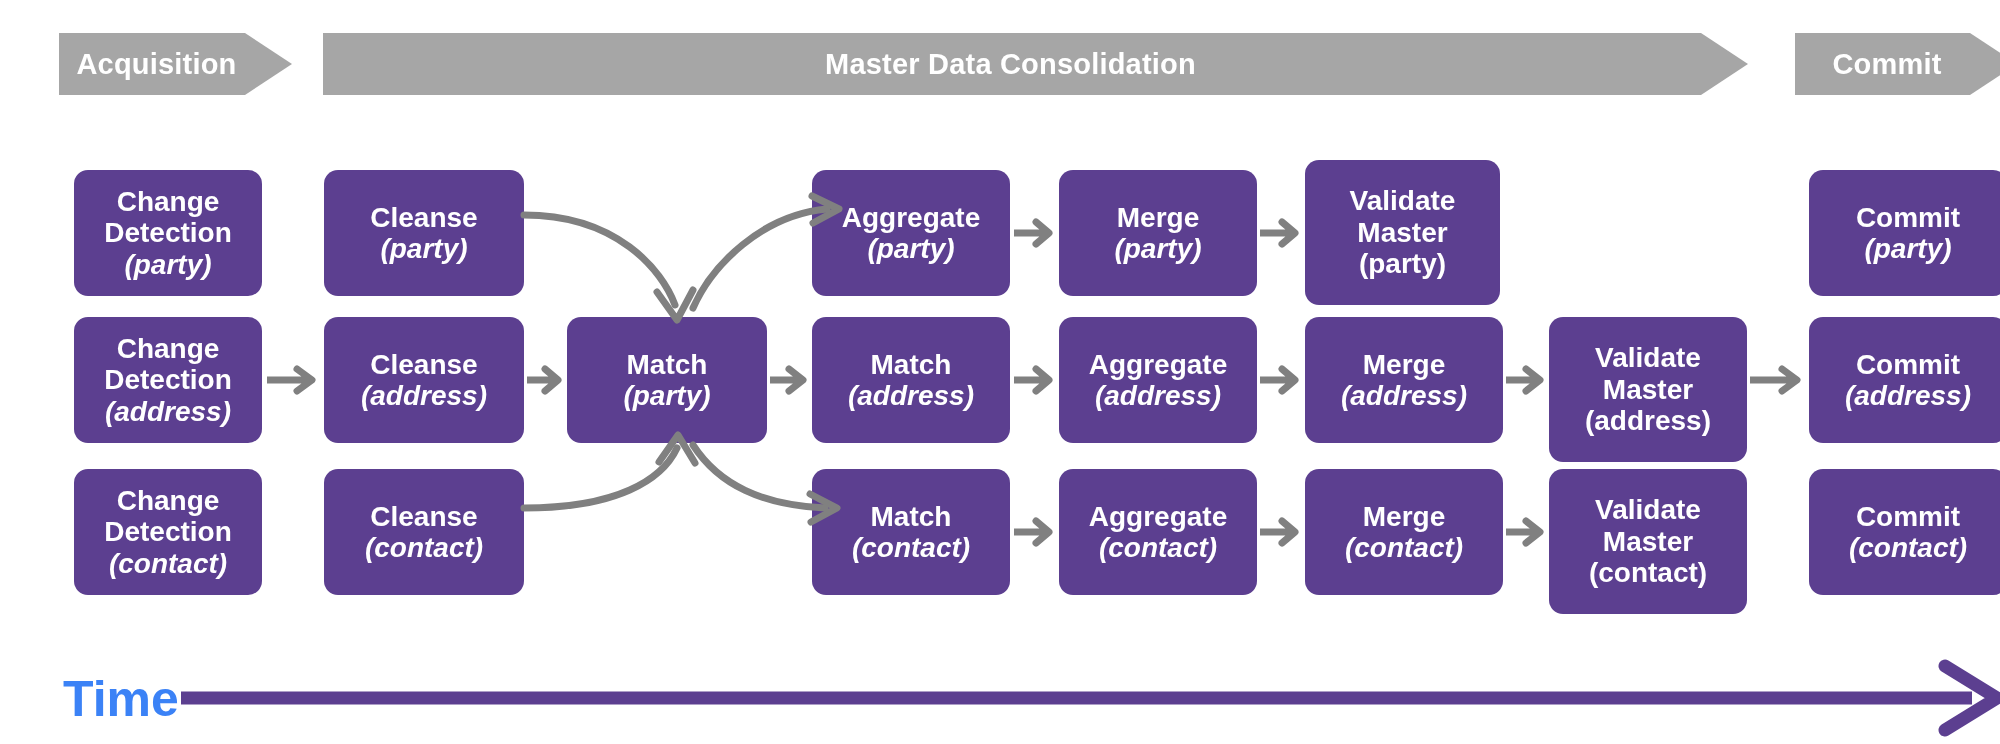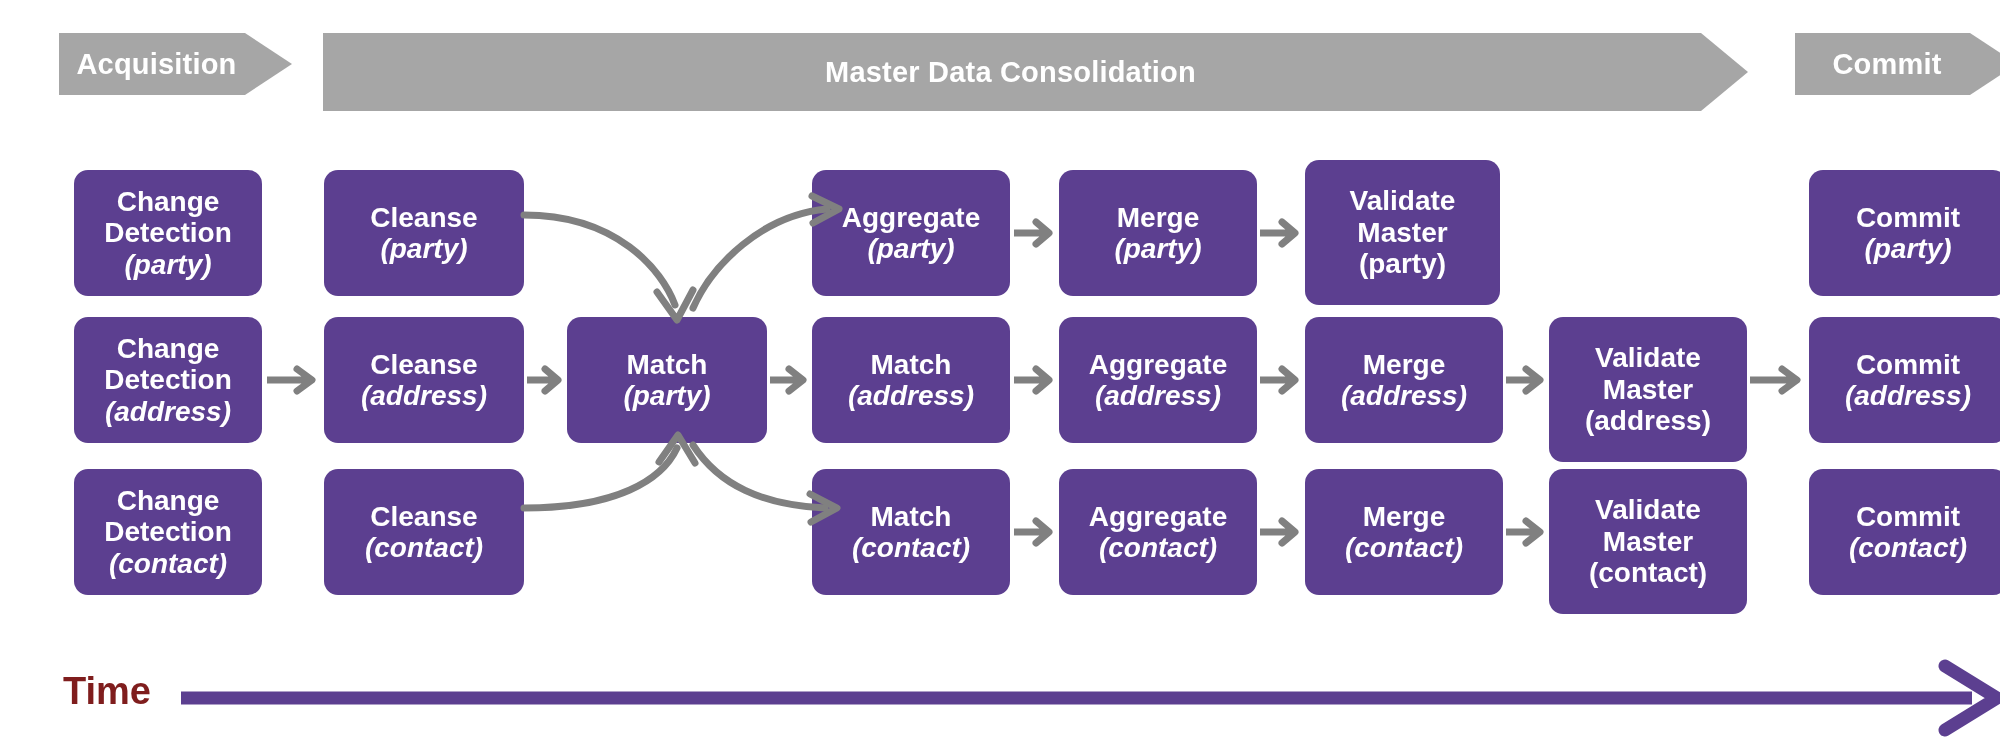--- a/index.html
+++ b/index.html
@@ -88,43 +88,43 @@
     position: absolute;
     left: 0;
     top: 652px;
     width: 2000px;
     height: 92px;
   }
   #time-label {
     position: absolute;
     left: 26px;
     top: 18px;
-    color: #7f1d1d;
-    font-size: 38px;
+    color: #3b82f6;
+    font-size: 50px;
     font-weight: bold;
   }
   #time-arrow {
     position: absolute;
     left: 140px;
     top: 0;
     width: 1840px;
     height: 92px;
   }
 </style>
 </head>
 <body>
 
 <div id="canvas">
 
   <div class="banner chev" style="left:22px; top:33px; width:233px; height:62px;">
     <div class="banner-body"></div>
     <span class="banner-label">Acquisition</span>
   </div>
 
-  <div class="banner chev wide" style="left:286px; top:33px; width:1425px; height:78px;">
+  <div class="banner chev wide" style="left:286px; top:33px; width:1425px; height:62px;">
     <div class="banner-body"></div>
     <span class="banner-label">Master Data Consolidation</span>
   </div>
 
   <div class="banner chev" style="left:1758px; top:33px; width:222px; height:62px;">
     <div class="banner-body"></div>
     <span class="banner-label">Commit</span>
   </div>
 
   <div class="node" style="left:37px; top:170px; width:188px; height:126px;">

